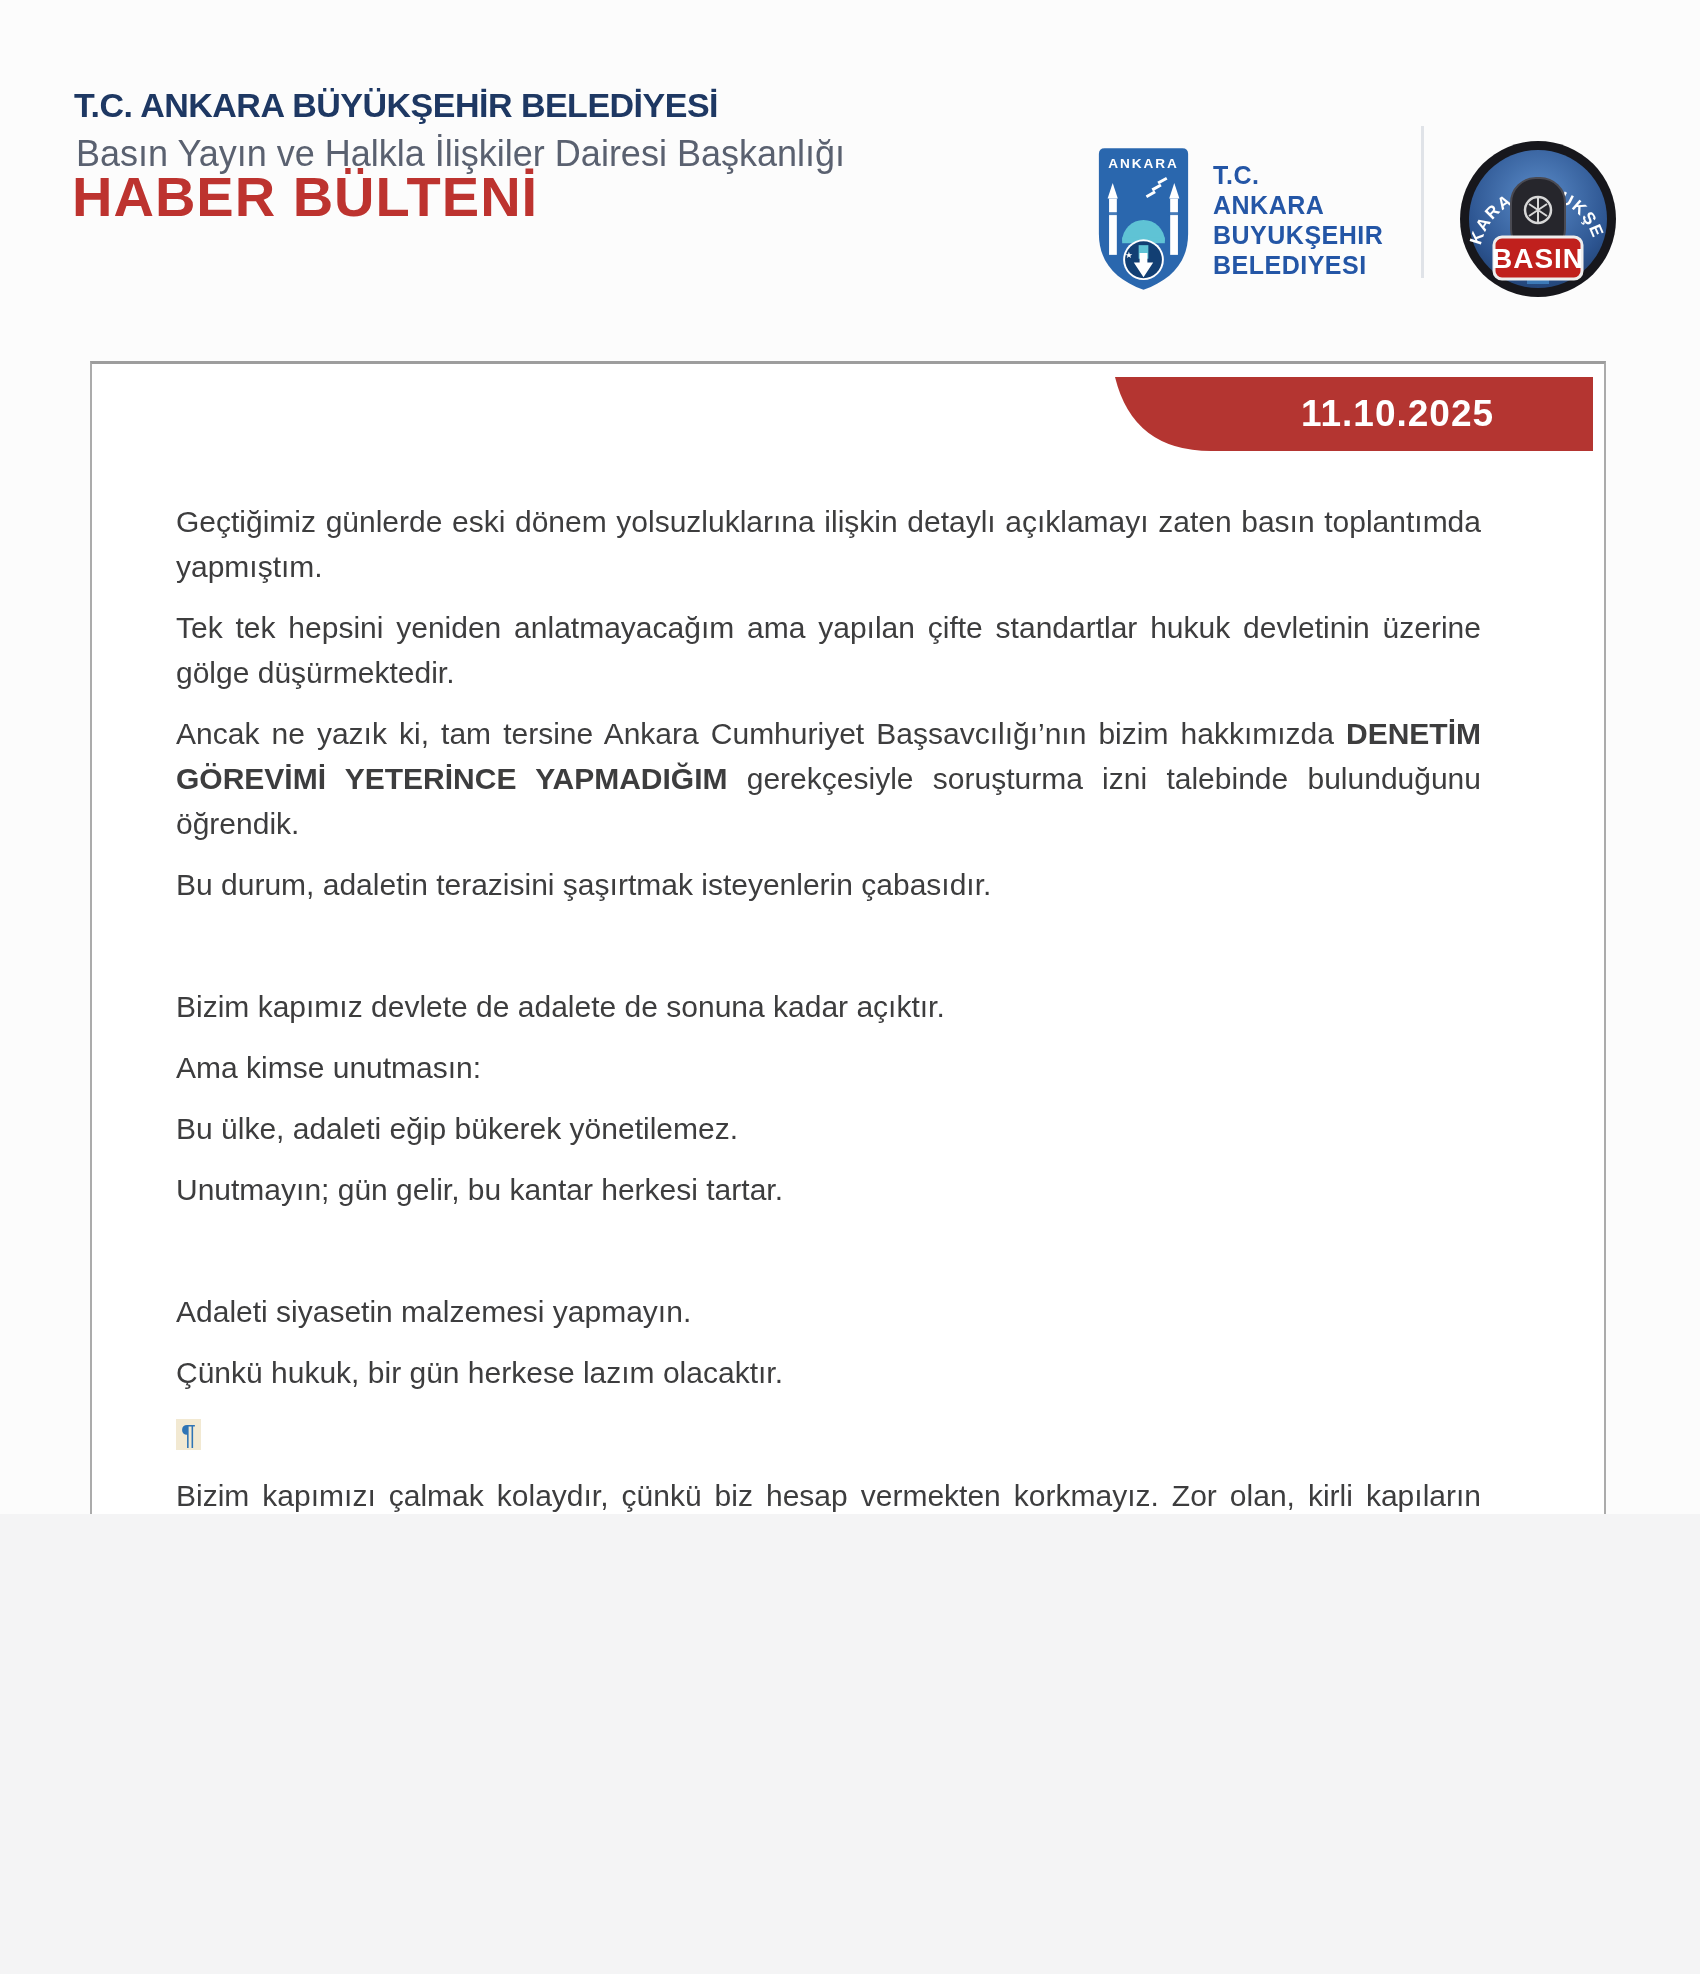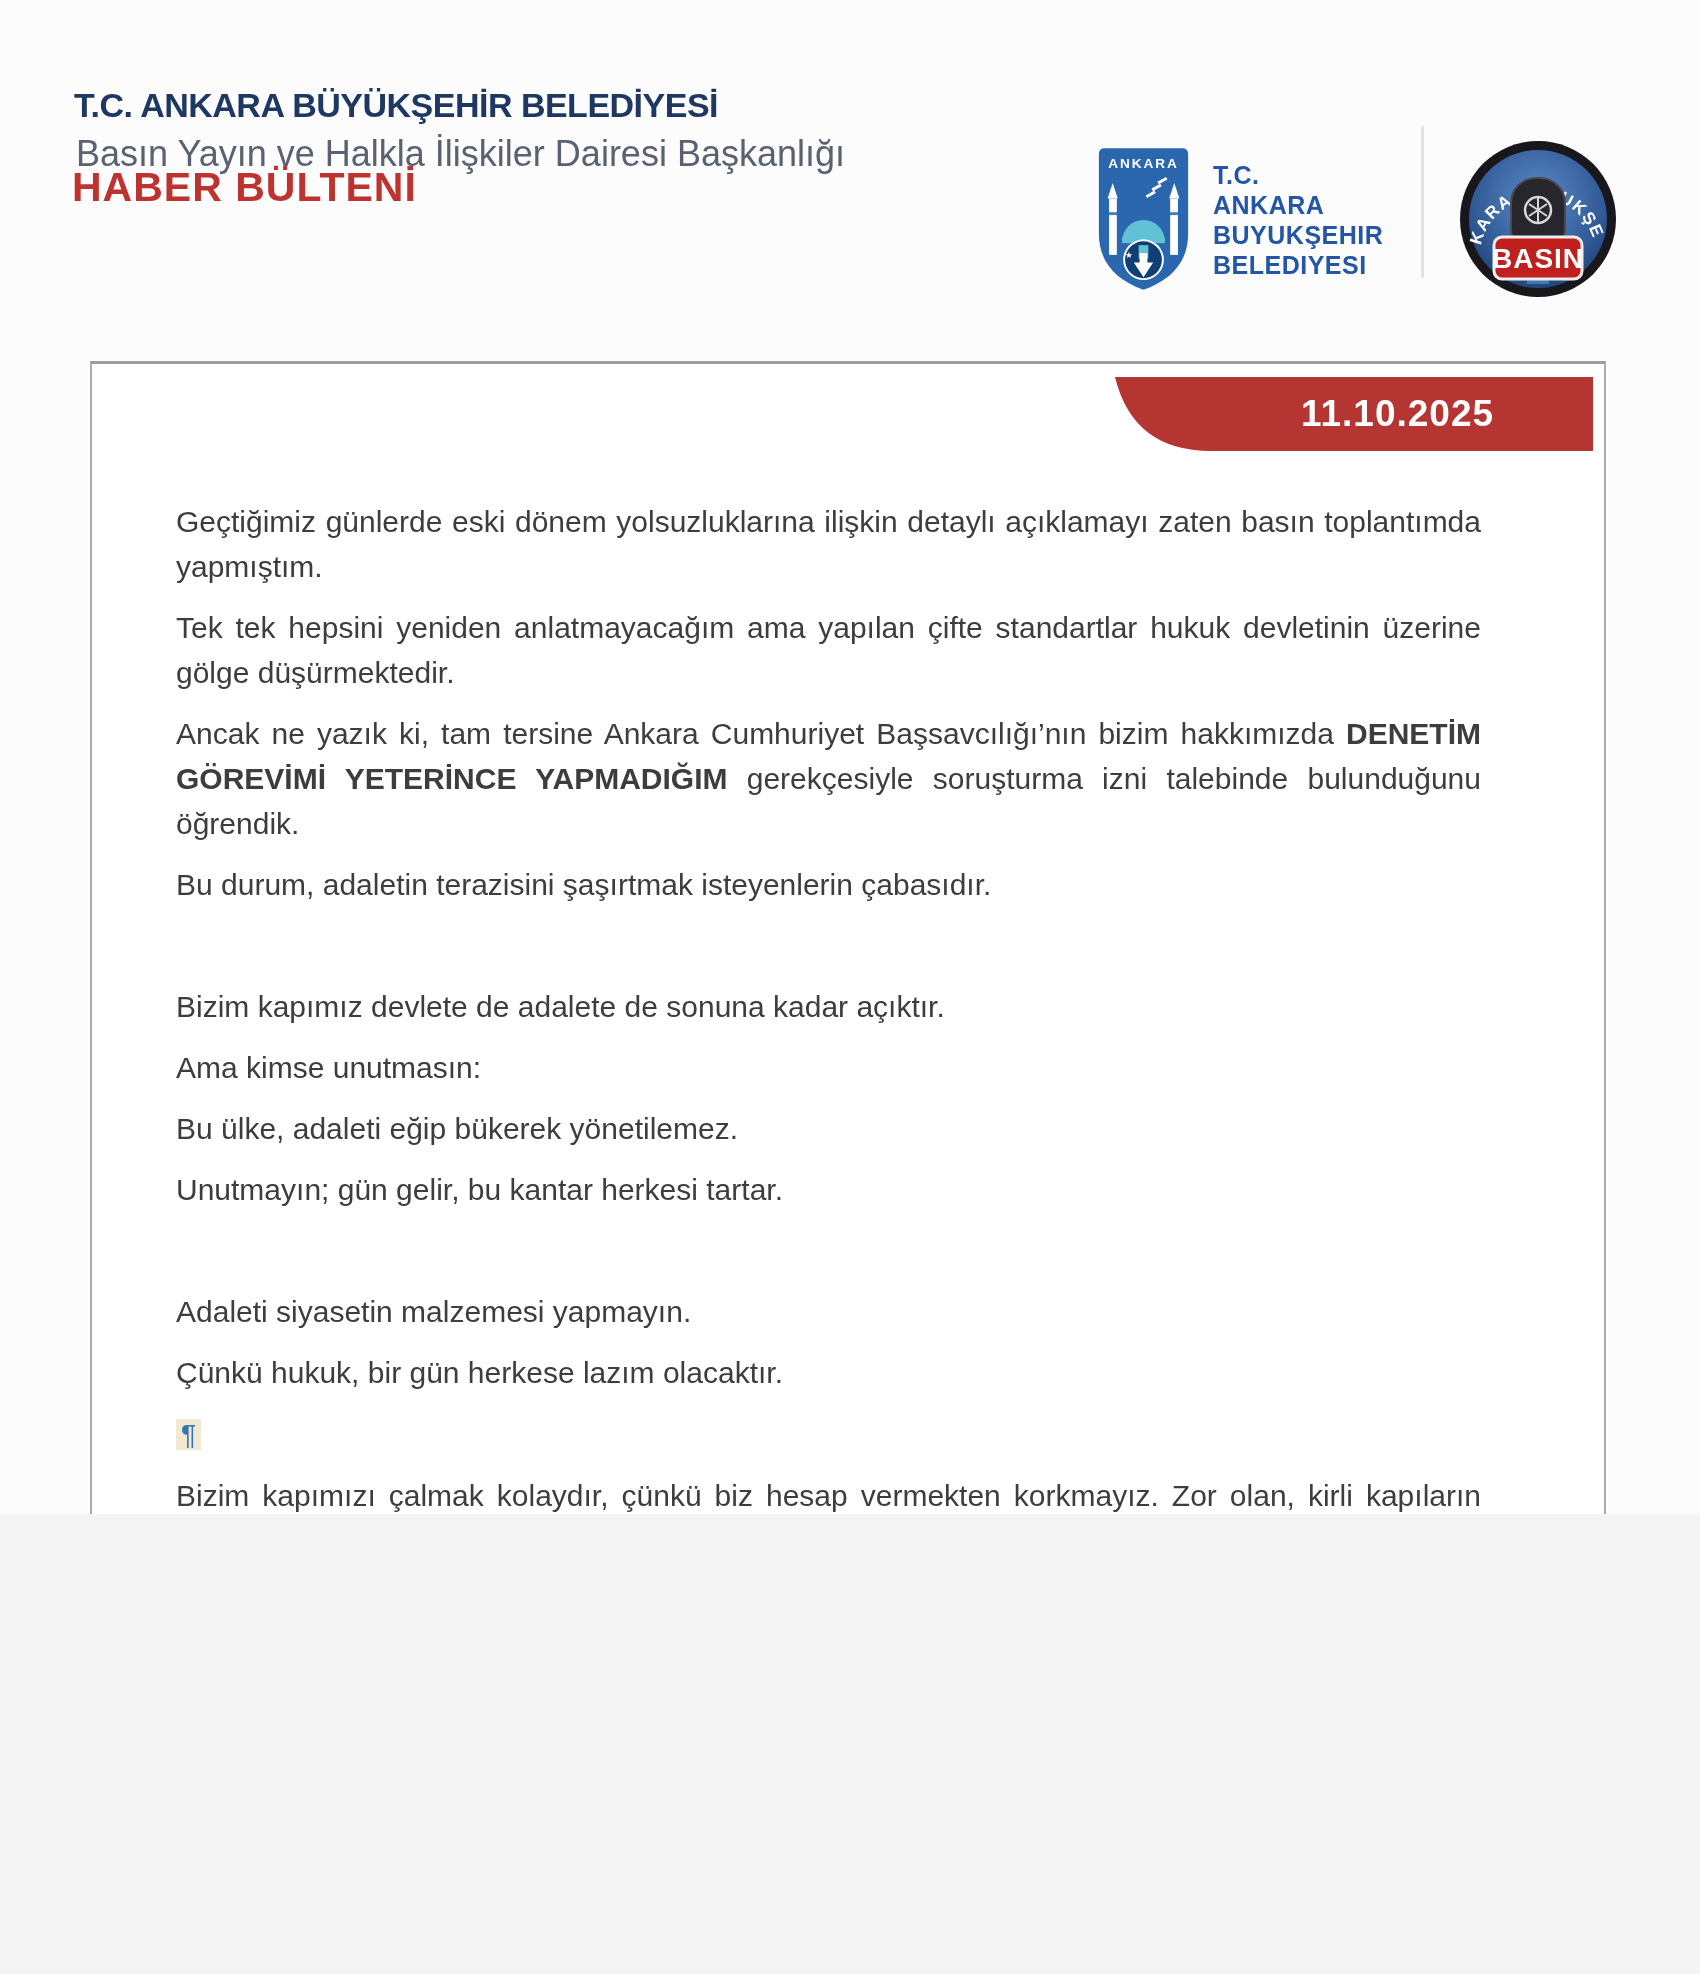--- a/index.html
+++ b/index.html
@@ -10,21 +10,21 @@
   }
   
   .org-title{
     position:absolute;left:74px;top:86px;font-size:34px;font-weight:bold;
     color:#1e3863;letter-spacing:-0.5px;white-space:nowrap;
   }
   .department{
     position:absolute;left:76px;top:133px;font-size:36px;color:#5a6170;white-space:nowrap;
   }
   .bulletin-title{
-    position:absolute;left:72px;top:164px;font-size:41px;font-weight:bold;
+    position:absolute;left:72px;top:164px;font-size:56px;font-weight:bold;
     color:#bd332f;letter-spacing:1px;white-space:nowrap;
   }
   .shield-logo{position:absolute;left:1095px;top:142px;}
   .logo-text{
     position:absolute;left:1213px;top:160px;font-size:25px;font-weight:bold;
     line-height:30px;color:#2456a6;letter-spacing:0.5px;
   }
   .logo-divider{
     position:absolute;left:1421px;top:126px;width:3px;height:152px;background:#e0e3e8;
   }

